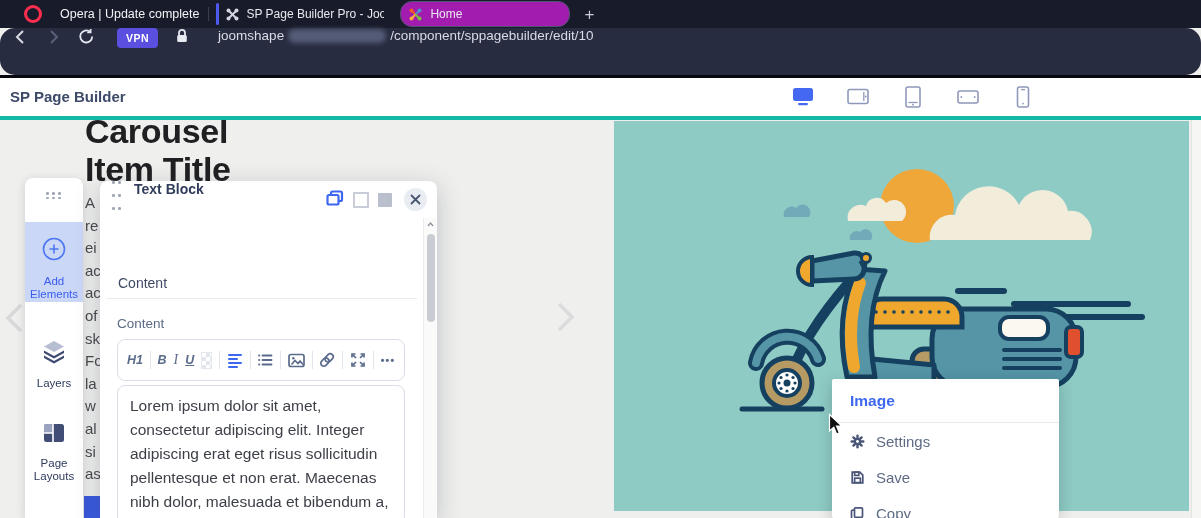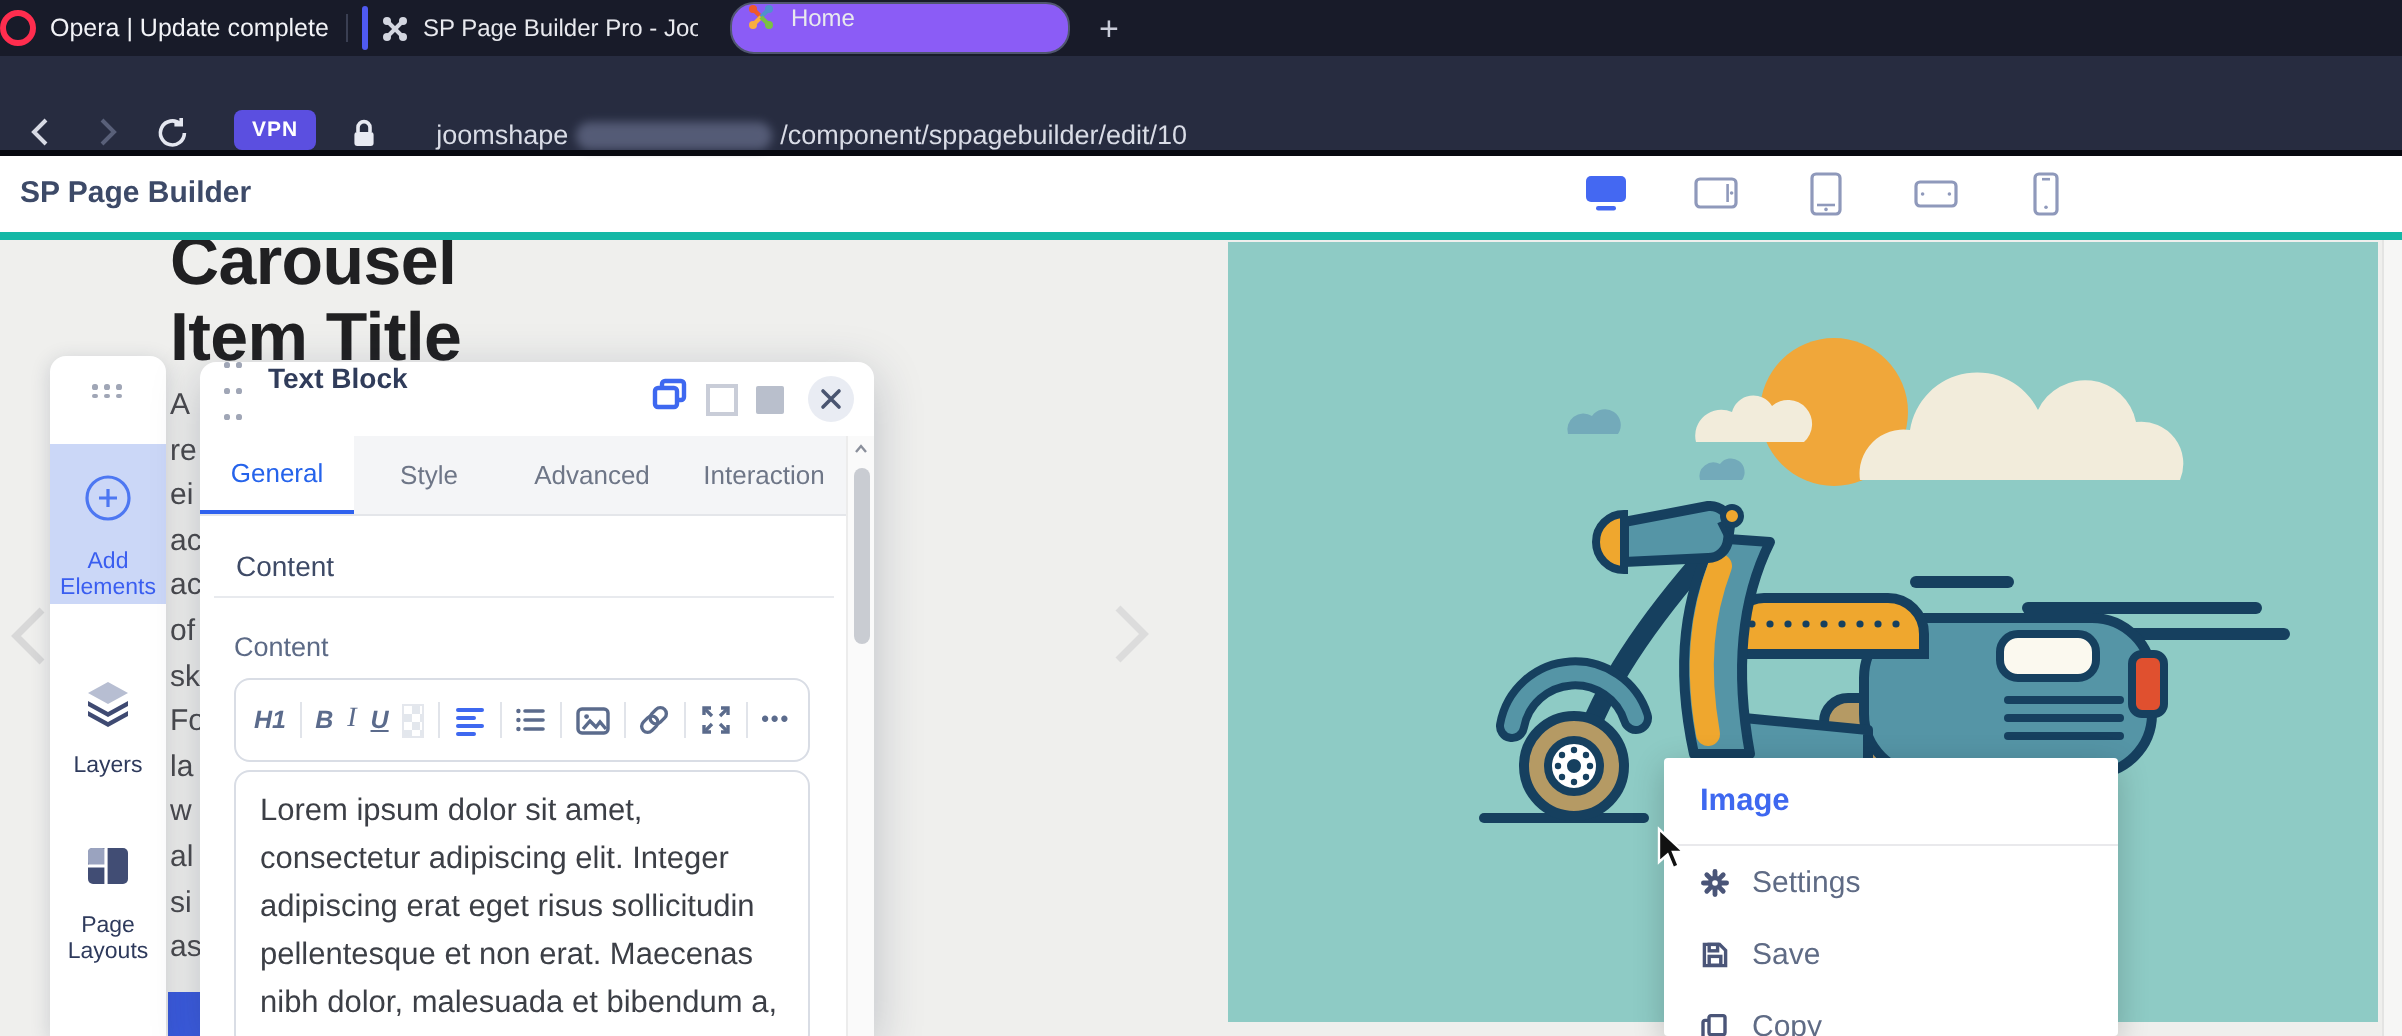--- a/index.html
+++ b/index.html
@@ -2,35 +2,35 @@
 <html><head>
 <meta charset="utf-8">
 <style>
   html,body{margin:0;padding:0;background:#ddd;}
   #screen{position:relative;width:1201px;height:518px;overflow:hidden;
     background:#efefed;font-family:"Liberation Sans",sans-serif;}
 
   
   .tabbar{position:absolute;top:0;left:0;right:0;height:28px;background:#181b29;
     display:flex;align-items:center;z-index:20;}
-  .opera-btn{display:flex;align-items:center;gap:7px;margin-left:0;cursor:default;}
+  .opera-btn{display:flex;align-items:center;gap:18px;margin-left:24px;cursor:default;}
   .opera-logo{width:12px;height:12px;border:3.5px solid #ff2d4e;border-radius:50%;}
   .opera-label{color:#f2f3f7;font-size:12.5px;white-space:nowrap;}
   .tb-div{width:1px;height:14px;background:#3a3f52;margin:0 7px 0 9px;}
   .tab1{position:relative;display:flex;align-items:center;gap:7px;width:168px;height:28px;
     padding-left:10px;overflow:hidden;}
   .tab1 .accent{position:absolute;left:0;top:3px;bottom:3px;width:3px;background:#4f5af0;border-radius:2px;}
   .tab-label{color:#e8e9ee;font-size:12px;white-space:nowrap;overflow:hidden;max-width:138px;}
-  .tab2{display:flex;align-items:flex-start;gap:8px;width:160px;height:24px;margin-left:6px;
-    background:#8b5cf6;border:1px solid #50566f;border-radius:12px;padding-left:8px;}
+  .tab2{display:flex;align-items:center;gap:8px;width:160px;height:24px;margin-left:6px;
+    background:#a21caf;border:1px solid #50566f;border-radius:12px;padding-left:8px;}
   .newtab{margin-left:14px;color:#c9ccd8;font-size:17px;line-height:17px;}
 
   
   .addrbar{position:absolute;top:28px;left:0;right:0;height:47px;background:#272c40;
-    display:flex;align-items:flex-end;z-index:20;}
+    display:flex;align-items:flex-start;z-index:20;border-radius:15px;}
   .nav-ic{margin-left:12px;display:flex;align-items:center;}
   .vpn-badge{margin-left:22px;background:#5b4fe0;color:#fff;font-weight:bold;font-size:10.5px;
     letter-spacing:.5px;padding:4px 9px;border-radius:4px;}
   .lock{margin-left:16px;display:flex;}
   .url{margin-left:28px;color:#d9dce6;font-size:13.5px;display:flex;align-items:center;white-space:nowrap;}
   .redact{display:inline-block;width:98px;height:14px;background:#5d6480;border-radius:7px;
     filter:blur(2.5px);opacity:.85;margin:0 4px;}
   .hr-dark{position:absolute;top:75px;left:0;right:0;height:3px;background:#07080f;z-index:20;}
 
   
@@ -422,26 +422,20 @@
         </span>
         <span class="sq-light"></span>
         <span class="sq-fill"></span>
         <span class="dclose">
           <svg width="11" height="11" viewBox="0 0 11 11">
               <path d="M1.5 1.5 L9.5 9.5 M9.5 1.5 L1.5 9.5" stroke="#4a5570" stroke-width="1.8" stroke-linecap="round"></path>
             </svg>
         </span>
       </span>
     </div>
-    <div class="dtabs">
-      <span class="dtab t0">General</span>
-      <span class="dtab t1">Style</span>
-      <span class="dtab t2">Advanced</span>
-      <span class="dtab t3">Interaction</span>
-    </div>
     <div class="dscroll">
       <svg width="7" height="5" viewBox="0 0 7 5">
           <polyline points="1,4 3.5,1 6,4" fill="none" stroke="#8a8f9b" stroke-width="1.2"></polyline>
         </svg>
       <span class="dthumb"></span>
     </div>
     <div class="dbody">
       <div class="sectionrow">Content</div>
       <div class="fieldlabel">Content</div>
       <div class="etoolbar">

